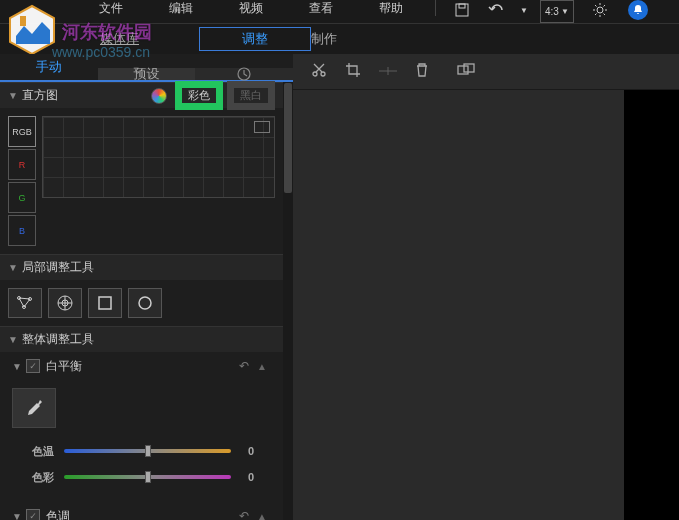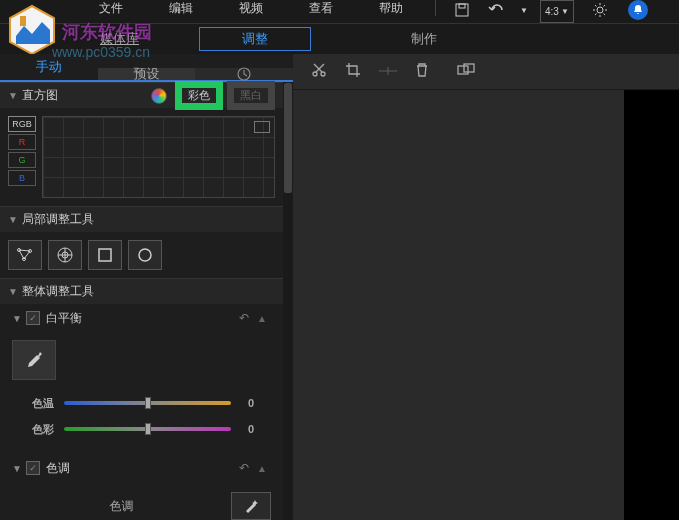--- a/index.html
+++ b/index.html
@@ -8,21 +8,21 @@
 .menubar { height: 24px; display: flex; padding-left: 81px; gap: 10px; background: #1a1a1a; font-size: 12px; border-bottom: 1px solid #333; }
 .menubar .menu-item { padding: 0 18px; color: #ccc; cursor: pointer; }
 .menubar .divider { width: 1px; height: 16px; background: #444; margin: 0 4px; }
 .menubar .icon-btn { width: 24px; height: 20px; display: flex; align-items: center; justify-content: center; color: #ccc; cursor: pointer; }
 .menubar .ratio { border: 1px solid #555; padding: 0 4px; font-size: 10px; color: #ccc; display: flex; align-items: center; gap: 2px; }
 .bell { width: 20px; height: 20px; border-radius: 50%; background: #1a6dd8; display: flex; align-items: center; justify-content: center; }
 
 .topnav { height: 30px; display: flex; align-items: center; background: #1a1a1a; font-size: 13px; }
 .topnav .lib { padding: 0 30px; color: #aaa; margin-left: 70px; text-decoration: underline; }
 .topnav .adjust { width: 112px; height: 24px; border: 1px solid #3a7bd8; color: #3a9dff; display: flex; align-items: center; justify-content: center; margin-left: 30px; }
-.topnav .make { color: #aaa; margin-left: 100px; }
+.topnav .make { color: #aaa; }
 
 .main { display: flex; height: 466px; }
 .sidebar { width: 293px; background: #1e1e1e; display: flex; flex-direction: column; }
 .canvas { flex: 1; background: #2a2a2a; position: relative; }
 
 .tabs { display: flex; height: 28px; border-bottom: 2px solid #3a7bd8; }
 .tab { flex: 1; display: flex; align-items: center; justify-content: center; font-size: 13px; background: #333; }
 .tab.active { background: #1e1e1e; color: #3a9dff; }
 .tab:not(.active) { color: #aaa; margin-top: 14px; }
 .tab-icon { width: 40px; background: #2a2a2a; }
@@ -33,21 +33,21 @@
 .section-hdr { height: 26px; display: flex; align-items: center; padding: 0 8px; background: #262626; font-size: 12px; color: #ccc; border-top: 1px solid #333; }
 .section-hdr .chev { width: 14px; font-size: 10px; color: #888; }
 .section-hdr .title { flex: 1; }
 .section-hdr .color-ind { width: 16px; height: 16px; border-radius: 50%; border: 1px solid #555; background: conic-gradient(#e74c3c,#f1c40f,#2ecc71,#3498db,#9b59b6,#e74c3c); margin-right: 4px; }
 .section-hdr .mode { padding: 0 6px; border: 7px solid #22c55e; font-size: 11px; color: #ccc; margin-left: 4px; }
 .section-hdr .mode.inactive { color: #666; border-color: #444; }
 
 .histogram { padding: 8px; background: #1e1e1e; }
 .histo-inner { display: flex; gap: 6px; }
 .channels { display: flex; flex-direction: column; gap: 2px; }
-.ch { width: 28px; height: 16px; border: 1px solid #555; display: flex; align-items: center; justify-content: center; font-size: 9px; }
+.ch { width: 28px; height: 31px; border: 1px solid #555; display: flex; align-items: center; justify-content: center; font-size: 9px; }
 .ch.rgb { color: #ccc; border-color: #888; }
 .ch.r { color: #d33; }
 .ch.g { color: #3a3; }
 .ch.b { color: #36d; }
 .histo-area { flex: 1; height: 82px; background: #222; border: 1px solid #444; position: relative; background-image: linear-gradient(#333 1px, transparent 1px), linear-gradient(90deg, #333 1px, transparent 1px); background-size: 20px 20px; }
 .histo-area .warn { position: absolute; right: 4px; top: 4px; width: 16px; height: 12px; border: 1px solid #777; }
 
 .local-tools { padding: 8px; display: flex; gap: 6px; background: #1e1e1e; }
 .tool-btn { width: 34px; height: 30px; border: 1px solid #555; background: #2a2a2a; display: flex; align-items: center; justify-content: center; }
 

